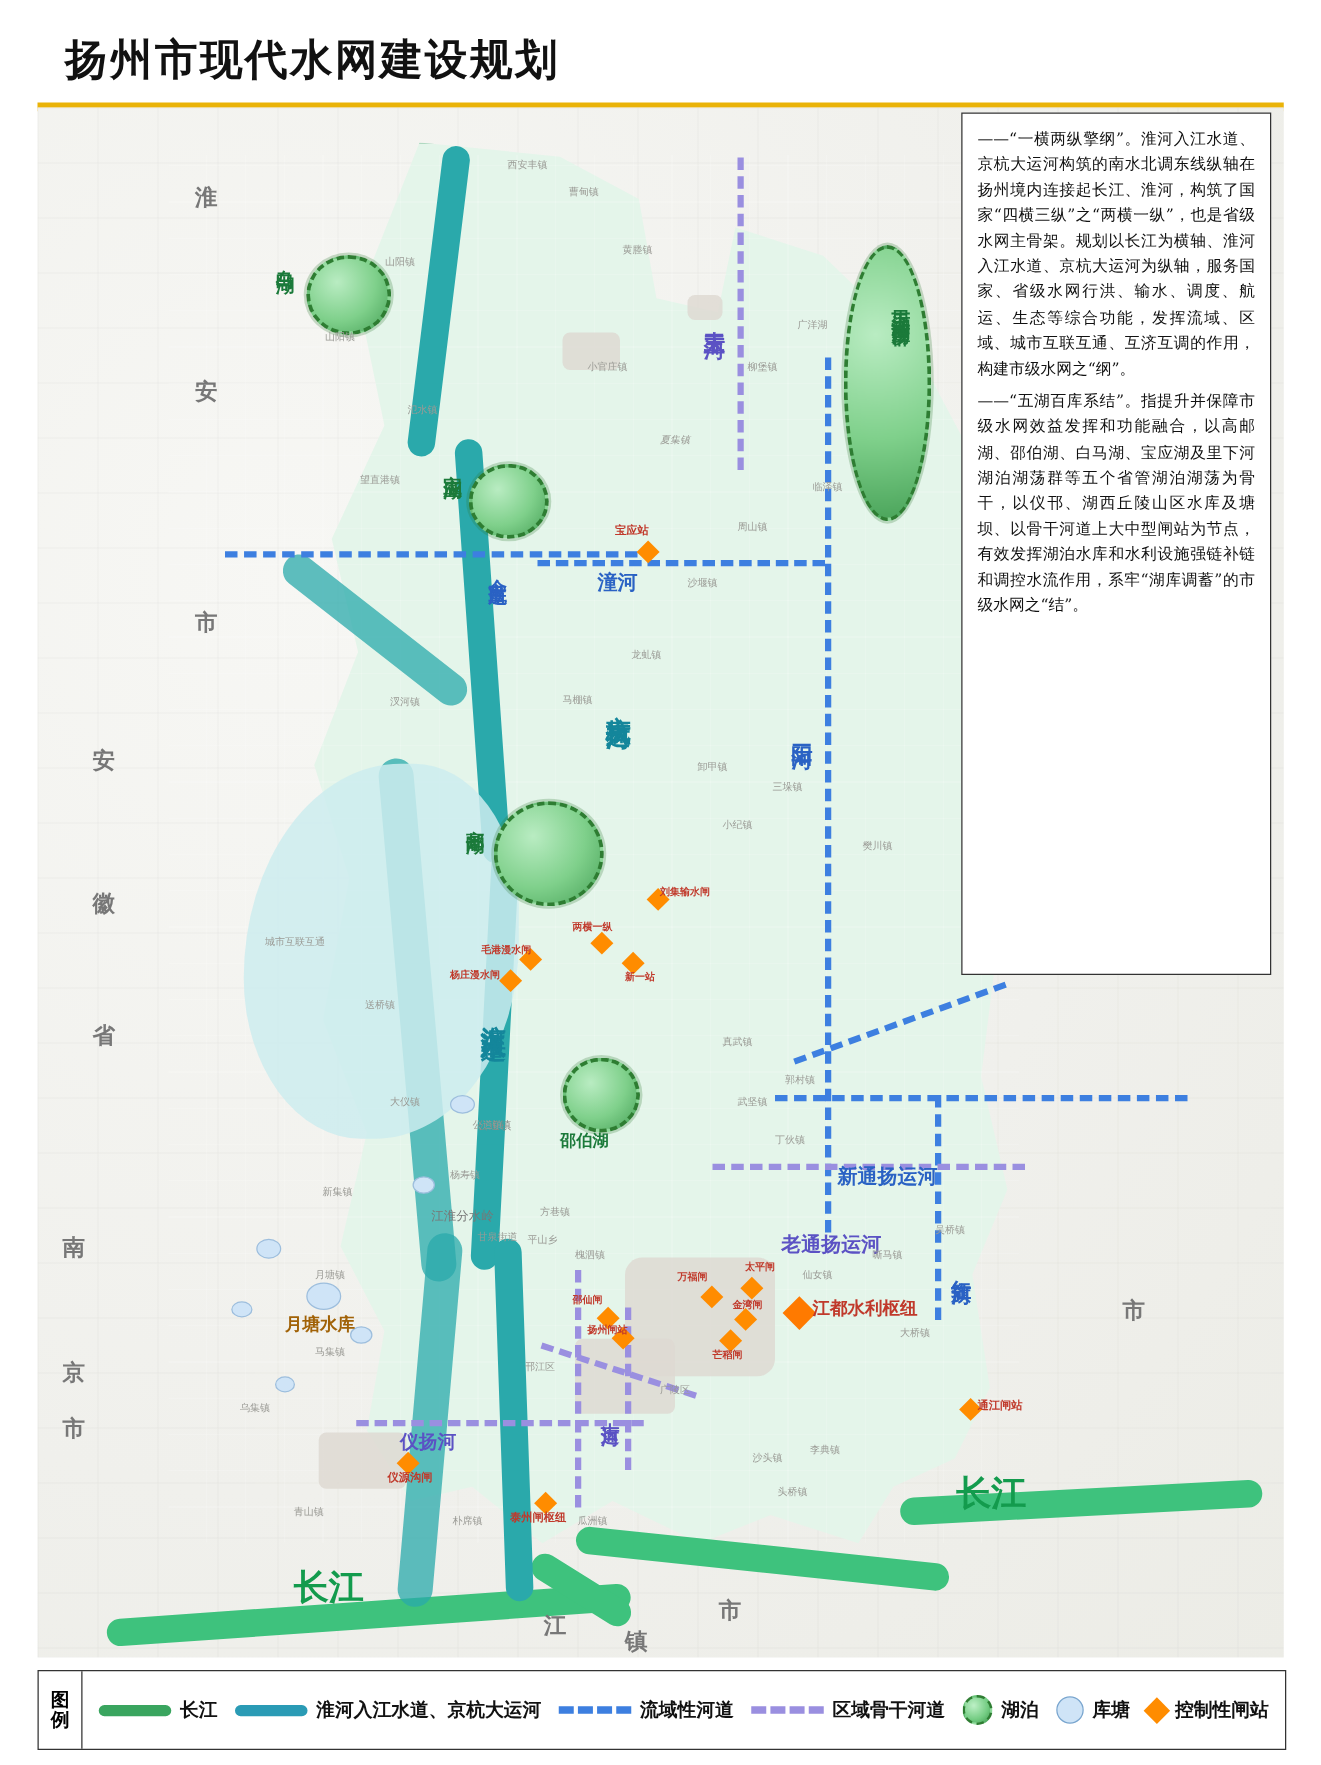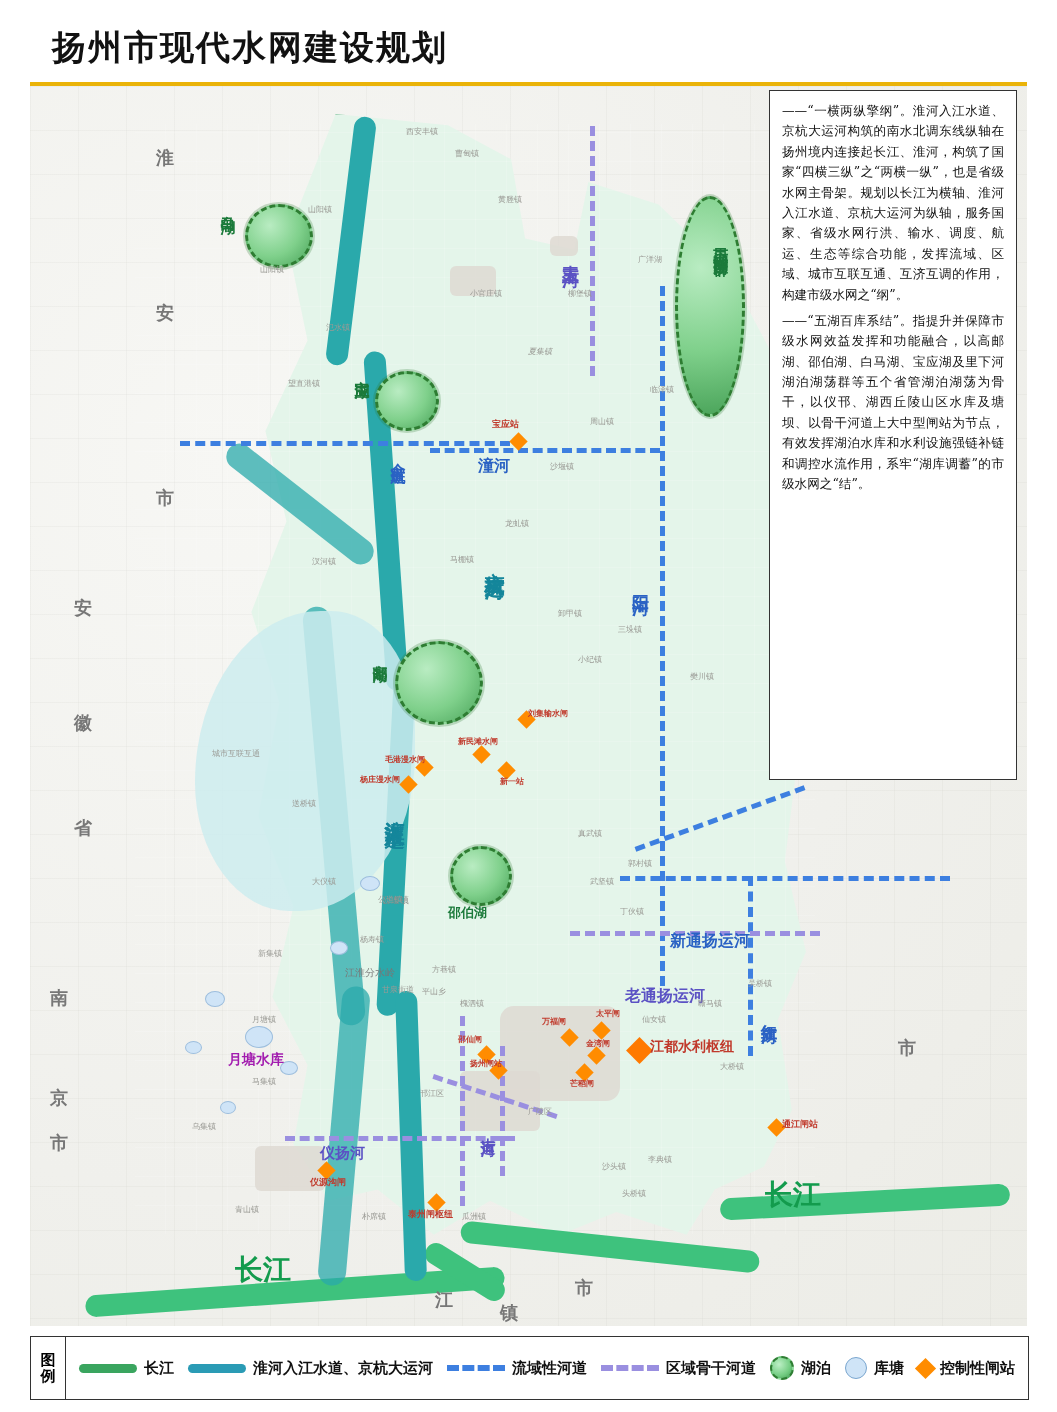--- a/index.html
+++ b/index.html
@@ -169,25 +169,25 @@
     <div class="lbl" style="left:448px;top:370px;font-size:16px;color:#2a62c4;">潼河</div>
     <div class="lbl v" style="left:358px;top:365px;font-size:15px;color:#2a62c4;">金宝航道</div>
     <div class="lbl" style="left:640px;top:845px;font-size:16px;color:#2a62c4;">新通扬运河</div>
     <div class="lbl" style="left:595px;top:900px;font-size:16px;color:#5b52c4;">老通扬运河</div>
     <div class="lbl v" style="left:728px;top:925px;font-size:16px;color:#2a62c4;">红旗河</div>
     <div class="lbl v" style="left:448px;top:1040px;font-size:15px;color:#5b52c4;">古运河</div>
     <div class="lbl" style="left:290px;top:1058px;font-size:15px;color:#5b52c4;">仪扬河</div>
     <div class="lbl" style="left:205px;top:1165px;font-size:28px;color:#139b4d;">长江</div>
     <div class="lbl" style="left:735px;top:1090px;font-size:28px;color:#139b4d;">长江</div>
 
-    <div class="lbl" style="left:198px;top:965px;font-size:14px;color:#a21caf;">月塘水库</div>
+    <div class="lbl" style="left:198px;top:965px;font-size:14px;color:#a16207;">月塘水库</div>
     <div class="lbl" style="left:620px;top:952px;font-size:14px;color:#c0392b;">江都水利枢纽</div>
     <div class="lbl" style="left:462px;top:332px;font-size:9px;color:#c0392b;">宝应站</div>
     <div class="lbl" style="left:498px;top:622px;font-size:8px;color:#c0392b;">刘集输水闸</div>
-    <div class="lbl" style="left:428px;top:650px;font-size:8px;color:#c0392b;">新民滩水闸</div>
+    <div class="lbl" style="left:428px;top:650px;font-size:8px;color:#c0392b;">两横一纵</div>
     <div class="lbl" style="left:355px;top:668px;font-size:8px;color:#c0392b;">毛港漫水闸</div>
     <div class="lbl" style="left:330px;top:688px;font-size:8px;color:#c0392b;">杨庄漫水闸</div>
     <div class="lbl" style="left:470px;top:690px;font-size:8px;color:#c0392b;">新一站</div>
     <div class="lbl sm" style="left:352px;top:808px;">公道镇</div>
     <div class="lbl sm" style="left:315px;top:880px;color:#777;font-size:10px;">江淮分水岭</div>
     <div class="lbl" style="left:512px;top:930px;font-size:8px;color:#c0392b;">万福闸</div>
     <div class="lbl" style="left:566px;top:922px;font-size:8px;color:#c0392b;">太平闸</div>
     <div class="lbl" style="left:556px;top:952px;font-size:8px;color:#c0392b;">金湾闸</div>
     <div class="lbl" style="left:540px;top:992px;font-size:8px;color:#c0392b;">芒稻闸</div>
     <div class="lbl" style="left:428px;top:948px;font-size:8px;color:#c0392b;">邵仙闸</div>
@@ -209,21 +209,21 @@
     <div class="lbl" style="left:470px;top:1215px;font-size:18px;color:#777;">镇</div>
     <div class="lbl" style="left:405px;top:1202px;font-size:18px;color:#777;">江</div>
     <div class="lbl" style="left:545px;top:1190px;font-size:18px;color:#777;">市</div>
 
     <div class="lbl tiny" style="left:350px;top:40px;margin-left:26px;">西安丰镇</div>
     <div class="lbl tiny" style="left:425px;top:62px;">曹甸镇</div>
     <div class="lbl tiny" style="left:468px;top:108px;">黄塍镇</div>
     <div class="lbl tiny" style="left:278px;top:118px;">山阳镇</div>
     <div class="lbl tiny" style="left:608px;top:168px;">广洋湖</div>
     <div class="lbl tiny" style="left:440px;top:202px;">小官庄镇</div>
-    <div class="lbl tiny" style="left:538px;top:202px;text-align:center;">柳堡镇</div>
+    <div class="lbl tiny" style="left:568px;top:202px;text-align:center;">柳堡镇</div>
     <div class="lbl tiny" style="left:498px;top:260px;font-style:italic;">夏集镇</div>
     <div class="lbl tiny" style="left:620px;top:298px;">临泽镇</div>
     <div class="lbl tiny" style="left:560px;top:330px;">周山镇</div>
     <div class="lbl tiny" style="left:520px;top:375px;">沙堰镇</div>
     <div class="lbl tiny" style="left:475px;top:432px;">龙虬镇</div>
     <div class="lbl tiny" style="left:420px;top:468px;">马棚镇</div>
     <div class="lbl tiny" style="left:528px;top:522px;">卸甲镇</div>
     <div class="lbl tiny" style="left:588px;top:538px;">三垛镇</div>
     <div class="lbl tiny" style="left:660px;top:585px;">樊川镇</div>
     <div class="lbl tiny" style="left:548px;top:568px;">小纪镇</div>

